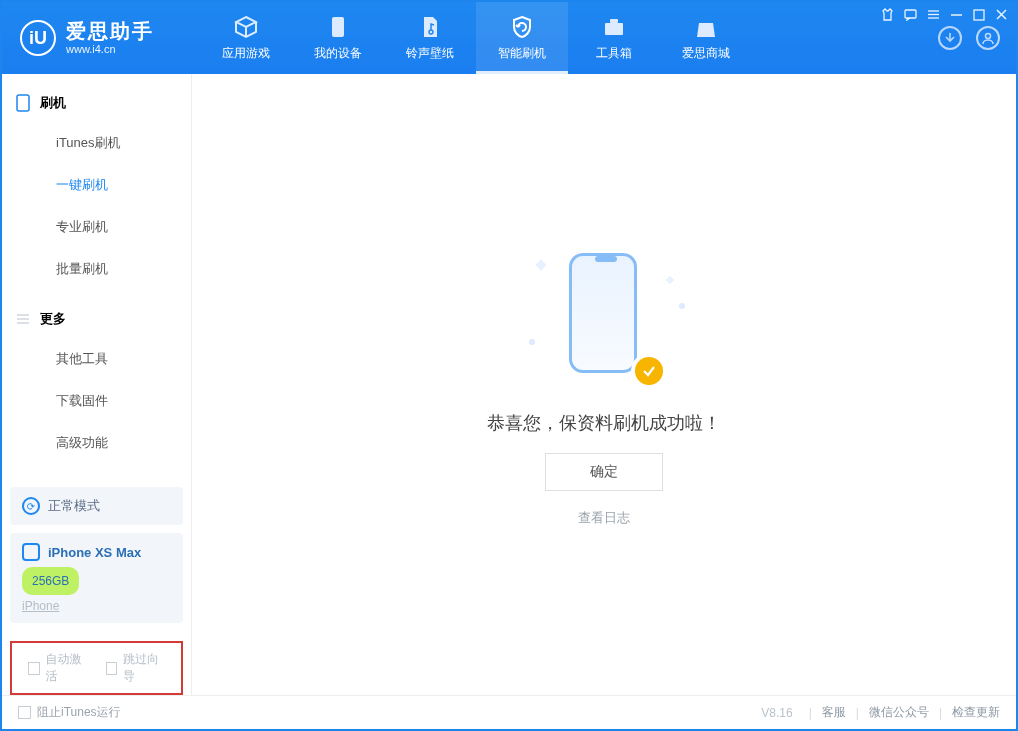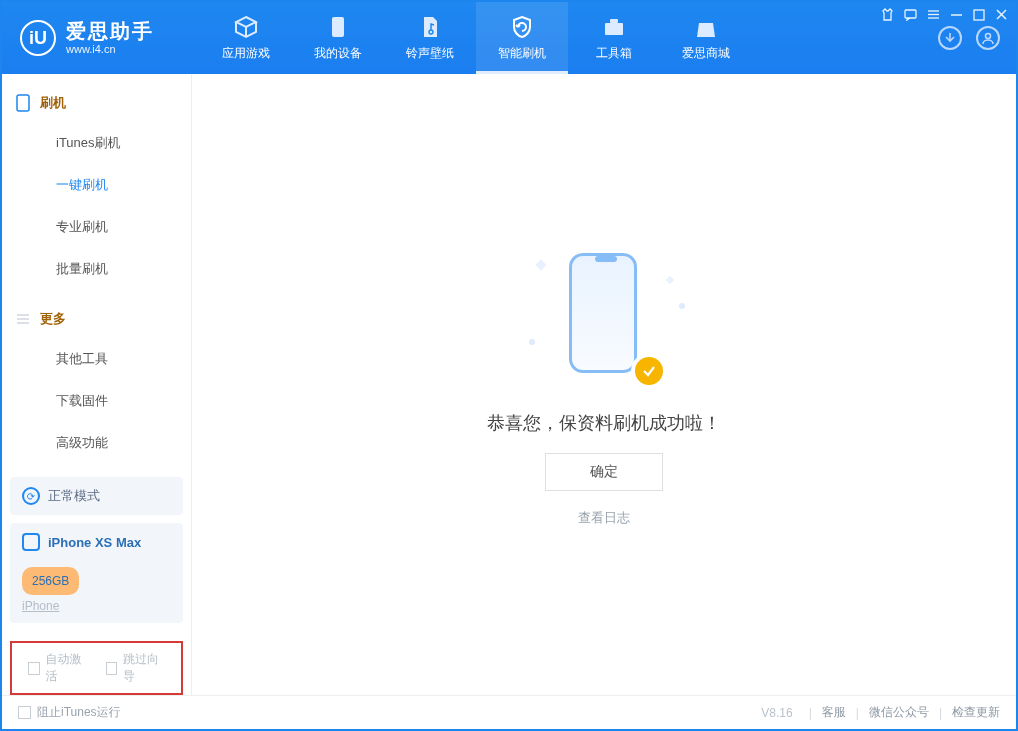--- a/index.html
+++ b/index.html
@@ -26,32 +26,32 @@
 
 .win-controls { position: absolute; top: 6px; right: 8px; display: flex; gap: 10px; align-items: center; }
 .win-btn { cursor: pointer; opacity: .9; }
 .win-btn svg { display:block; }
 
 
 .body { flex: 1; display: flex; min-height: 0; }
 
 
 .sidebar { width: 190px; border-right: 1px solid #eee; display: flex; flex-direction: column; font-size: 13px; color:#555;}
-.side-section-title { display:flex; align-items:center; gap:10px; padding:20px 14px 10px; font-weight:600; color:#a16207;}
+.side-section-title { display:flex; align-items:center; gap:10px; padding:20px 14px 10px; font-weight:600; color:#000000;}
 .side-items { list-style:none; }
 .side-item { padding: 12px 12px 12px 54px; cursor: pointer; color:#555;}
 .side-item.active { color:#1e87f0; }
 
 .status-cards{margin-top:auto; padding:0 8px 8px;}
 .card { background:#f2f6fb; border-radius:4px; padding:10px 12px; margin-top:8px; color:#5a6b84;}
 .card .row1{display:flex;align-items:center;gap:8px;}
 .mode-icon{width:18px;height:18px;border:2px solid #1e87f0;border-radius:50%;display:flex;align-items:center;justify-content:center;font-size:10px;color:#1e87f0;}
 .device-icon{width:18px;height:18px;border:2px solid #1e87f0;border-radius:4px;position:relative;}
 .device-name{font-weight:600;color:#2b6fb5;}
-.chip{display:inline-block; background:#fdba74; color:#2b6fb5; border-radius:10px; padding:7px 10px; font-size:12px; margin-top:16px;}
+.chip{display:inline-block; background:#bef264; color:#2b6fb5; border-radius:10px; padding:7px 10px; font-size:12px; margin-top:6px;}
 .muted{color:#b5bdc7; font-size:12px; margin-top:4px;text-decoration:underline;}
 
 .red-box{border:2px solid #d43a36; margin:10px 8px 0; padding:8px 16px; display:flex; align-items:center; gap:18px;}
 .chk{display:flex;align-items:center;gap:6px;color:#b5bdc7;font-size:12px;}
 .chk .box{width:13px;height:13px;border:1px solid #c7ced6;background:#fff;}
 
 
 .main { flex:1; display:flex; flex-direction:column; align-items:center; justify-content:center; gap:18px; color:#333;}
 .phone-illus{width:110px;height:150px;position:relative;}
 .phone-illus .sparkle{position:absolute;width:8px;height:8px;background:#e8f1ff;transform:rotate(45deg);}

